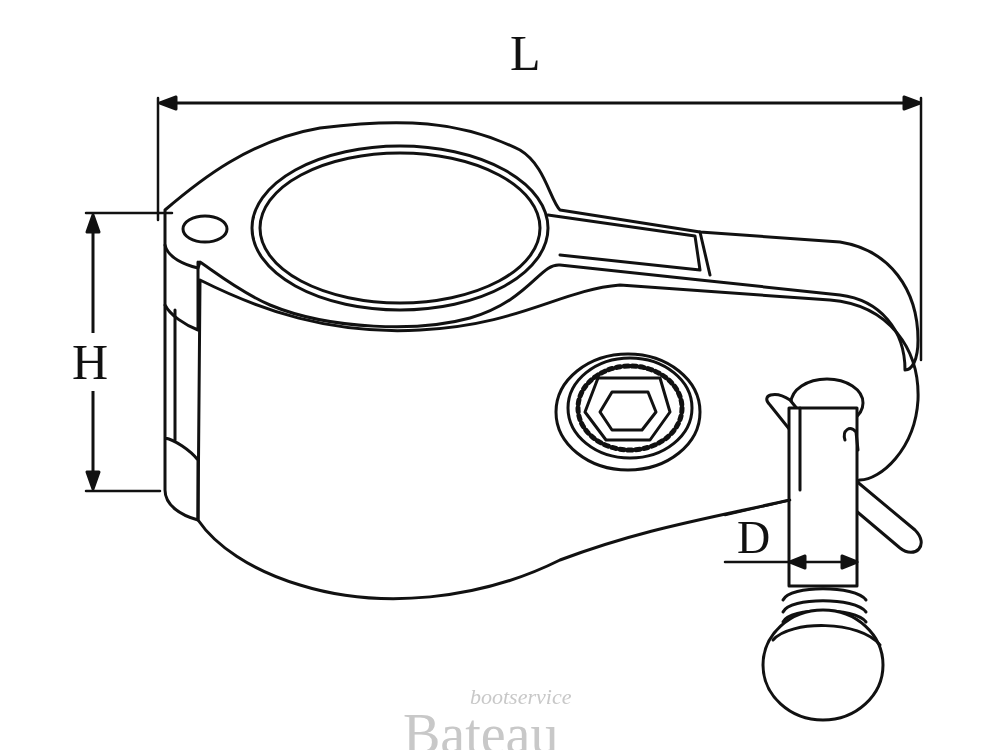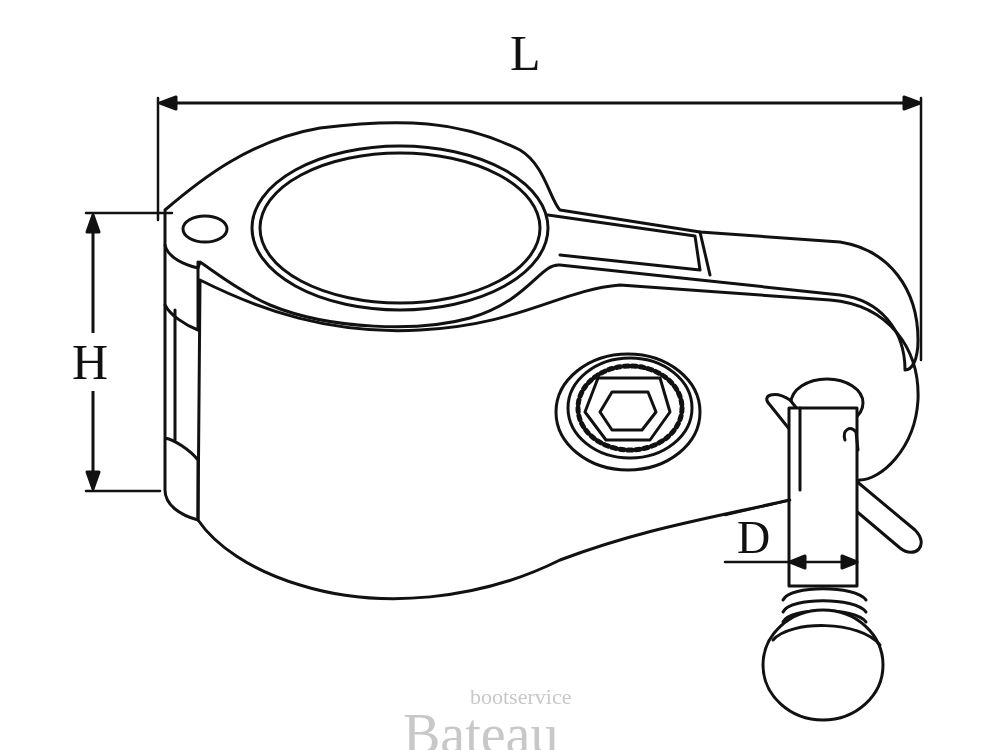--- a/index.html
+++ b/index.html
@@ -3,21 +3,21 @@
 <meta charset="utf-8">
 <style>
   html, body { margin: 0; padding: 0; background: #ffffff; }
   body { width: 1000px; height: 750px; position: relative; overflow: hidden; font-family: "Liberation Serif", serif; }
   #diagram { position: absolute; left: 0; top: 0; width: 1000px; height: 750px; }
   .lbl { position: absolute; color: #111; font-family: "Liberation Serif", serif; line-height: 1; }
   #lbl-L { left: 510px; top: 28px; font-size: 50px; }
   #lbl-H { left: 72px; top: 333px; font-size: 50px; background: #fff; padding: 4px 0; }
   #lbl-D { left: 737px; top: 515px; font-size: 46px; }
   #wm-main { left: 403px; top: 664px; font-size: 56px; color: #c8c8c8; margin-top: 42px; }
-  #wm-sub { left: 470px; top: 686px; font-size: 22px; color: #c8c8c8; }
+  #wm-sub { left: 470px; top: 686px; font-size: 22px; font-style: italic; color: #c8c8c8; }
 </style>
 </head>
 <body>
 
 <svg id="diagram" viewBox="0 0 1000 750" xmlns="http://www.w3.org/2000/svg">
   <defs>
     <marker id="arr" markerWidth="12" markerHeight="10" refX="11" refY="5" orient="auto" markerUnits="userSpaceOnUse">
       <path d="M0,0 L12,5 L0,10 Z" fill="#111"></path>
     </marker>
   </defs>

